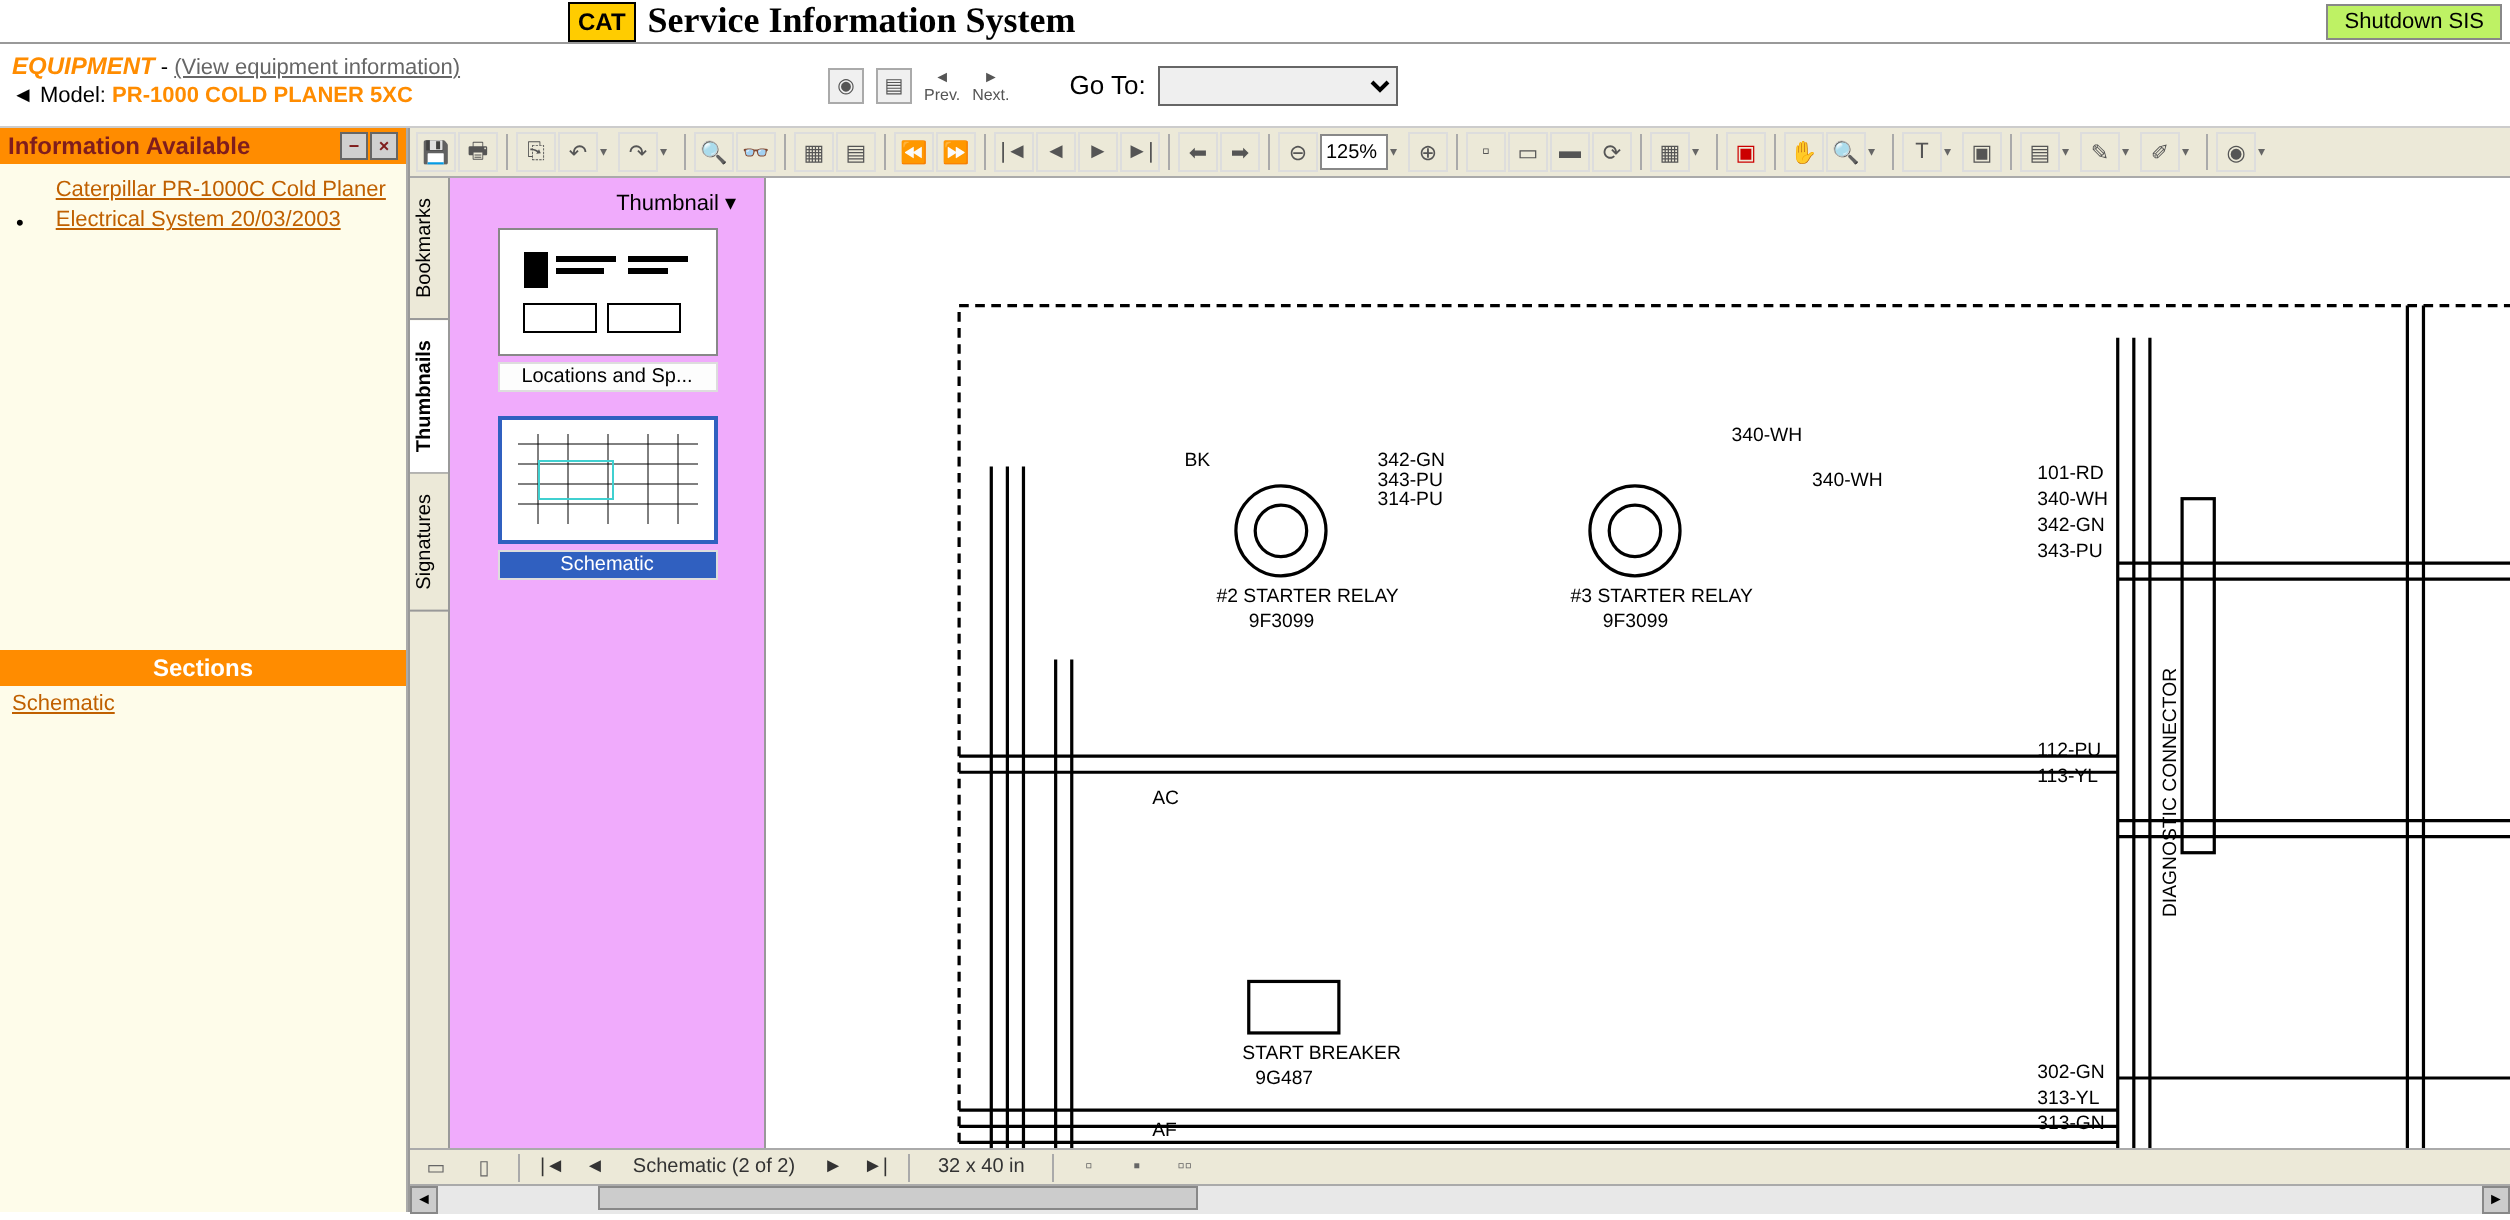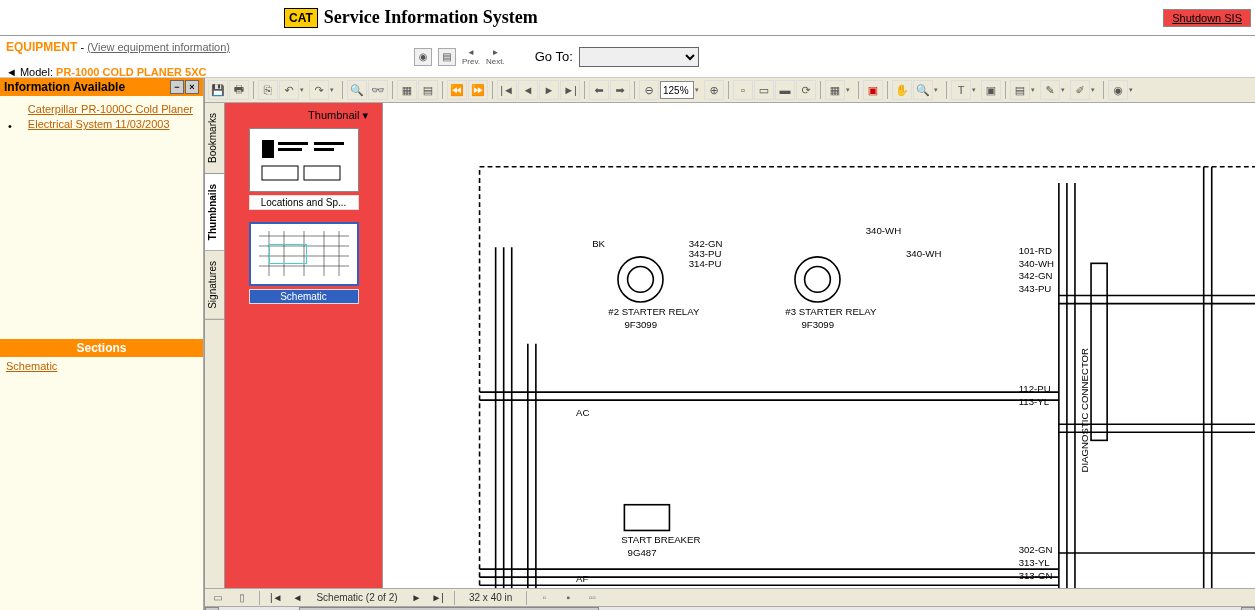--- a/index.html
+++ b/index.html
@@ -1,42 +1,42 @@
 <!DOCTYPE html>
 <html><head>
 <meta charset="utf-8">
 <style>
 * { margin: 0; padding: 0; box-sizing: border-box; }
 body { font-family: Arial, sans-serif; font-size: 11px; width: 1255px; height: 610px; overflow: hidden; background: #fff; }
 
 
-.header { display: flex; align-items: center; height: 36px; border-bottom: 1px solid #999; }
+.header { display: flex; align-items: center; height: 22px; border-bottom: 1px solid #999; }
 .logo { background: #ffcc00; color: #000; font-weight: bold; padding: 2px 4px; margin-left: 284px; border: 1px solid #000; font-size: 12px; }
 .title { font-family: Georgia, serif; font-weight: bold; font-size: 18px; margin-left: 6px; }
-.shutdown-btn { margin-left: auto; margin-right: 4px; background: #ef4444; border: 1px solid #888; padding: 2px 8px; font-size: 11px; cursor: pointer; text-decoration: underline; }
+.shutdown-btn { margin-left: auto; margin-right: 4px; background: #bef264; border: 1px solid #888; padding: 2px 8px; font-size: 11px; cursor: pointer; }
 
 
 .subheader { height: 42px; border-bottom: 1px solid #ccc; display: flex; }
 .subheader-left { width: 284px; padding: 4px 6px; }
-.equipment-label { color: #ff8c00; font-weight: bold; font-size: 12px; }
+.equipment-label { color: #ff8c00; font-weight: bold; font-size: 12px; font-style: italic; }
 .equipment-link { color: #666; font-size: 11px; }
-.model-line { font-size: 11px; color: #000; margin-top: 12px; }
+.model-line { font-size: 11px; color: #000; margin-top: 2px; }
 .model-val { color: #ff8c00; font-weight: bold; }
 .subheader-right { flex: 1; display: flex; align-items: center; gap: 6px; padding-left: 130px; }
 .nav-icon { width: 18px; height: 18px; border: 1px solid #aaa; display: inline-flex; align-items: center; justify-content: center; font-size: 10px; background: #f0f0f0; cursor: pointer; color: #555; }
 .nav-text { font-size: 8px; color: #555; display: flex; flex-direction: column; align-items: center; cursor: pointer; }
 .goto-label { font-size: 13px; margin-left: 24px; }
 .goto-select { width: 120px; height: 20px; border: 1px solid #666; }
 
 
 .main { display: flex; height: 542px; }
 
 
 .sidebar { width: 204px; background: #fefcea; border-right: 1px solid #aaa; display: flex; flex-direction: column; }
-.panel-header { background: #ff8c00; color: #000000; font-weight: bold; padding: 2px 4px; display: flex; justify-content: space-between; font-size: 12px; }
+.panel-header { background: #ff8c00; color: #7f1d1d; font-weight: bold; padding: 2px 4px; display: flex; justify-content: space-between; font-size: 12px; }
 .panel-controls { display: flex; gap: 1px; }
 .panel-ctl { width: 14px; height: 14px; background: #d0d0d0; border: 1px solid #666; font-size: 9px; display: flex; align-items: center; justify-content: center; cursor: pointer; }
 .sidebar-body { padding: 6px 8px; flex: 0 0 auto; }
 .doc-link { color: #c06000; text-decoration: underline; font-size: 11px; margin-left: 12px; display: block; line-height: 1.4; }
 .bullet { display: flex; align-items: flex-start; }
 .bullet::before { content: "•"; margin-right: 4px; margin-top: 18px; }
 .sections-hdr { background: #ff8c00; color: #fff; font-weight: bold; text-align: center; padding: 2px; margin-top: 200px; font-size: 12px; }
 .section-link { color: #c06000; text-decoration: underline; padding: 3px 6px; font-size: 11px; display: block; }
 
 
@@ -45,21 +45,21 @@
 .tb-btn { width: 20px; height: 20px; border: 1px solid #ddd; display: inline-flex; align-items: center; justify-content: center; font-size: 11px; cursor: pointer; color: #555; background: #ece9d8; }
 .tb-sep { width: 1px; height: 18px; background: #aaa; margin: 0 3px; }
 .tb-zoom { width: 34px; height: 18px; border: 1px solid #888; font-size: 10px; padding: 0 2px; }
 .tb-dd { width: 8px; font-size: 7px; color: #666; cursor: pointer; }
 
 
 .pdf-body { flex: 1; display: flex; background: #808080; overflow: hidden; }
 .side-tabs { width: 20px; background: #ece9d8; border-right: 1px solid #999; display: flex; flex-direction: column; }
 .side-tab { writing-mode: vertical-rl; transform: rotate(180deg); padding: 10px 2px; font-size: 10px; border-top: 1px solid #999; cursor: pointer; text-align: center; background: #ece9d8; }
 .side-tab.active { background: #fff; font-weight: bold; }
-.thumb-panel { width: 158px; background: #ef4444; border-right: 1px solid #999; padding: 4px; overflow-y: auto; }
+.thumb-panel { width: 158px; background: #f0abfc; border-right: 1px solid #999; padding: 4px; overflow-y: auto; }
 .thumb-dd { text-align: right; font-size: 11px; padding: 2px 10px 6px; }
 .thumb-item { margin-bottom: 12px; }
 .thumb-box { width: 110px; height: 64px; background: #fff; border: 1px solid #888; margin: 0 auto 3px; display: flex; align-items: center; justify-content: center; font-size: 7px; color: #444; overflow: hidden; }
 .thumb-box.selected { border: 2px solid #3060c0; position: relative; }
 .thumb-box.selected::after { content: ""; position: absolute; left: 18px; top: 20px; width: 36px; height: 18px; border: 1px solid #40d0d0; }
 .thumb-label { width: 110px; margin: 0 auto; text-align: center; font-size: 10px; padding: 1px; border: 1px solid #ddd; background: #fdfdfd; }
 .thumb-label.selected { background: #3060c0; color: #fff; }
 .canvas { flex: 1; background: #fff; position: relative; overflow: hidden; }
 
 
@@ -122,21 +122,21 @@
   <div class="sidebar">
     <div class="panel-header">
       <span>Information Available</span>
       <div class="panel-controls">
         <span class="panel-ctl">−</span>
         <span class="panel-ctl">×</span>
       </div>
     </div>
     <div class="sidebar-body">
       <div class="bullet">
-        <a href="#" class="doc-link">Caterpillar PR-1000C Cold Planer Electrical System 11/03/2003</a>
+        <a href="#" class="doc-link">Caterpillar PR-1000C Cold Planer Electrical System 20/03/2003</a>
       </div>
     </div>
     <div class="sections-hdr">Sections</div>
     <a href="#" class="section-link">Schematic</a>
   </div>
 
   <div class="viewer">
 
     <div class="toolbar">
       <span class="tb-btn">💾</span>

